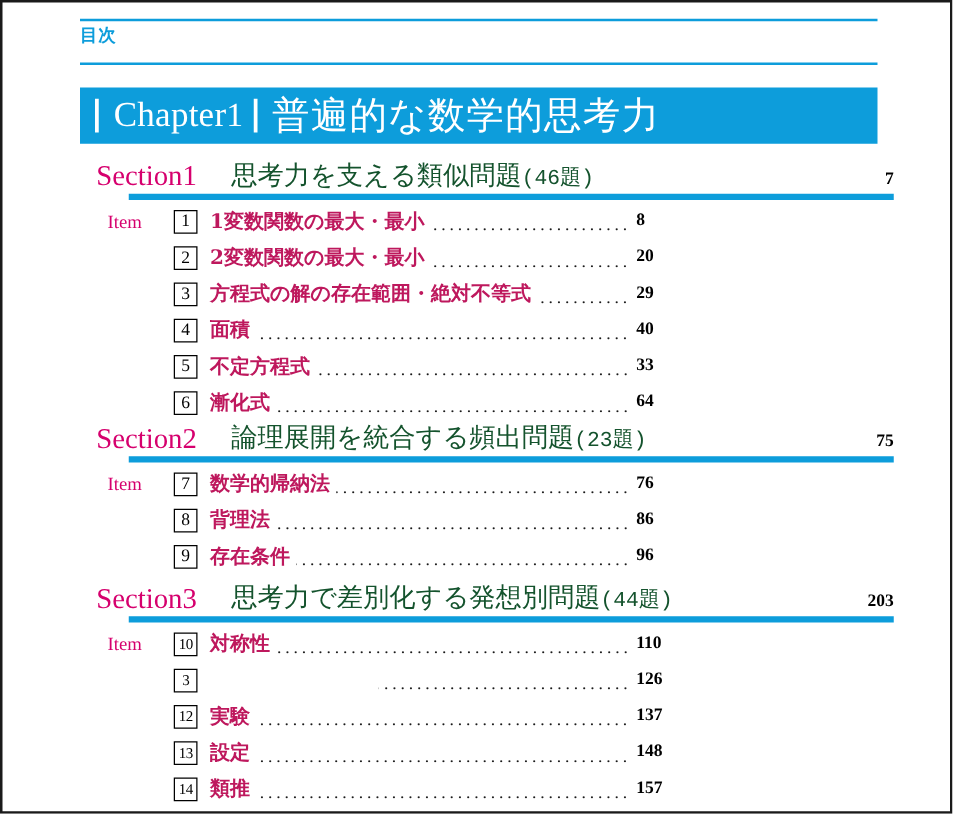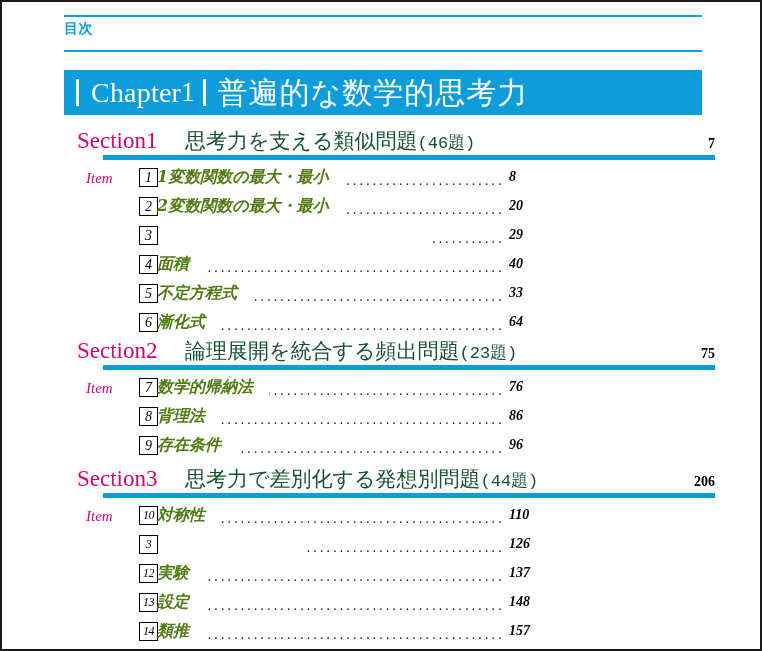--- a/index.html
+++ b/index.html
@@ -143,21 +143,20 @@
     width: 612px;
     height: 5px;
     background: #0d9ddb;
   }
 
   
   .items {
     position: absolute;
     left: 0;
     width: 638px;
-    font-style: italic;
   }
   .item-row {
     position: relative;
     height: 29px;
   }
   .item-word {
     position: absolute;
     left: 9px;
     top: 6px;
     font-family: "Liberation Serif", "DejaVu Serif", serif;
@@ -178,26 +177,26 @@
     font-size: 14px;
     line-height: 17px;
     color: #000000;
   }
   .item-num.two {
     font-size: 12px;
     letter-spacing: -0.5px;
   }
   .item-title {
     position: absolute;
-    left: 80px;
+    left: 91px;
     top: 2px;
     font-family: "DejaVu Serif", "Liberation Serif", serif;
     font-weight: bold;
     font-size: 16px;
-    color: #4d7c0f;
+    color: #be185d;
     white-space: nowrap;
     line-height: 1.25;
   }
   .leader-line {
     position: absolute;
     top: 12px;
     height: 8px;
     overflow: hidden;
     line-height: 8px;
     font-size: 14px;
@@ -253,20 +252,21 @@
               <span class="item-page">8</span>
             </div>
             <div class="item-row">
               <span class="item-num">2</span>
               <span class="item-title">2変数関数の最大・最小</span>
               <span class="leader-line" style="left: 268px; width: 160px;">...............................</span>
               <span class="item-page">20</span>
             </div>
             <div class="item-row">
               <span class="item-num">3</span>
+              <span class="item-title">方程式の解の存在範囲・絶対不等式</span>
               <span class="leader-line" style="left: 353px; width: 75px;">.................</span>
               <span class="item-page">29</span>
             </div>
             <div class="item-row">
               <span class="item-num">4</span>
               <span class="item-title">面積</span>
               <span class="leader-line" style="left: 128px; width: 300px;">......................................................</span>
               <span class="item-page">40</span>
             </div>
             <div class="item-row">
@@ -309,21 +309,21 @@
               <span class="item-title">存在条件</span>
               <span class="leader-line" style="left: 160px; width: 268px;">.................................................</span>
               <span class="item-page">96</span>
             </div>
           </div>
         </div>
         <div class="section-block" style="top: 458px;">
           <div class="section-head">
             <div class="sec-label">Section3</div>
             <div class="sec-title"><span>思考力で差別化する発想別問題</span><span class="count">(44題)</span></div>
-            <div class="sec-page">206</div>
+            <div class="sec-page">203</div>
           </div>
           <div class="sec-rule" style="top: 33px;"></div>
           <div class="items" style="top: 43px;">
             <div class="item-row">
               <span class="item-word">Item</span>
               <span class="item-num two">10</span>
               <span class="item-title">対称性</span>
               <span class="leader-line" style="left: 144px; width: 284px;">....................................................</span>
               <span class="item-page">110</span>
             </div>

